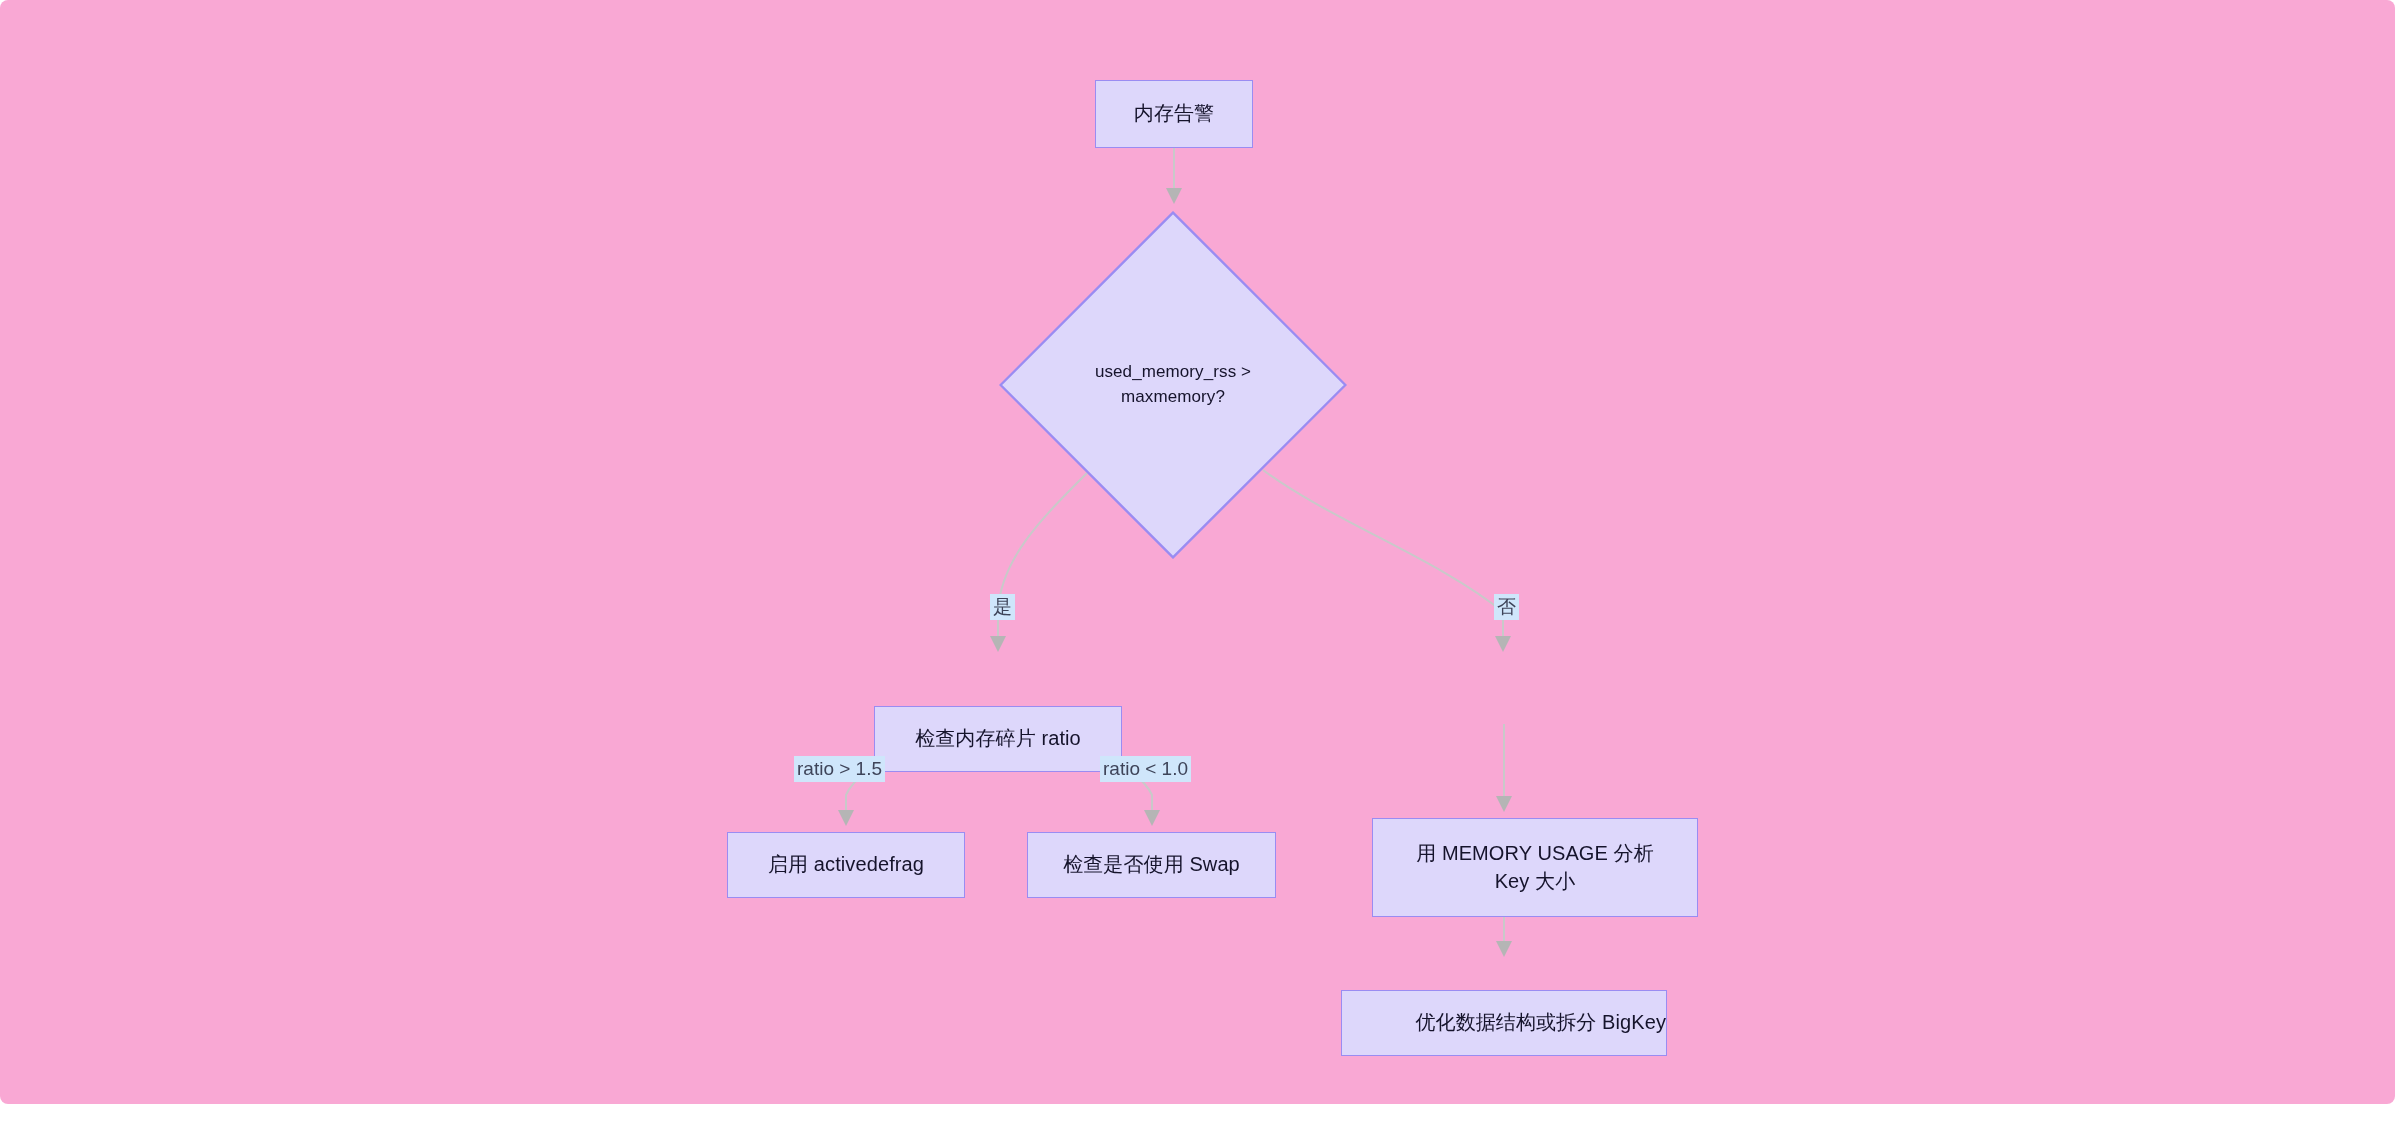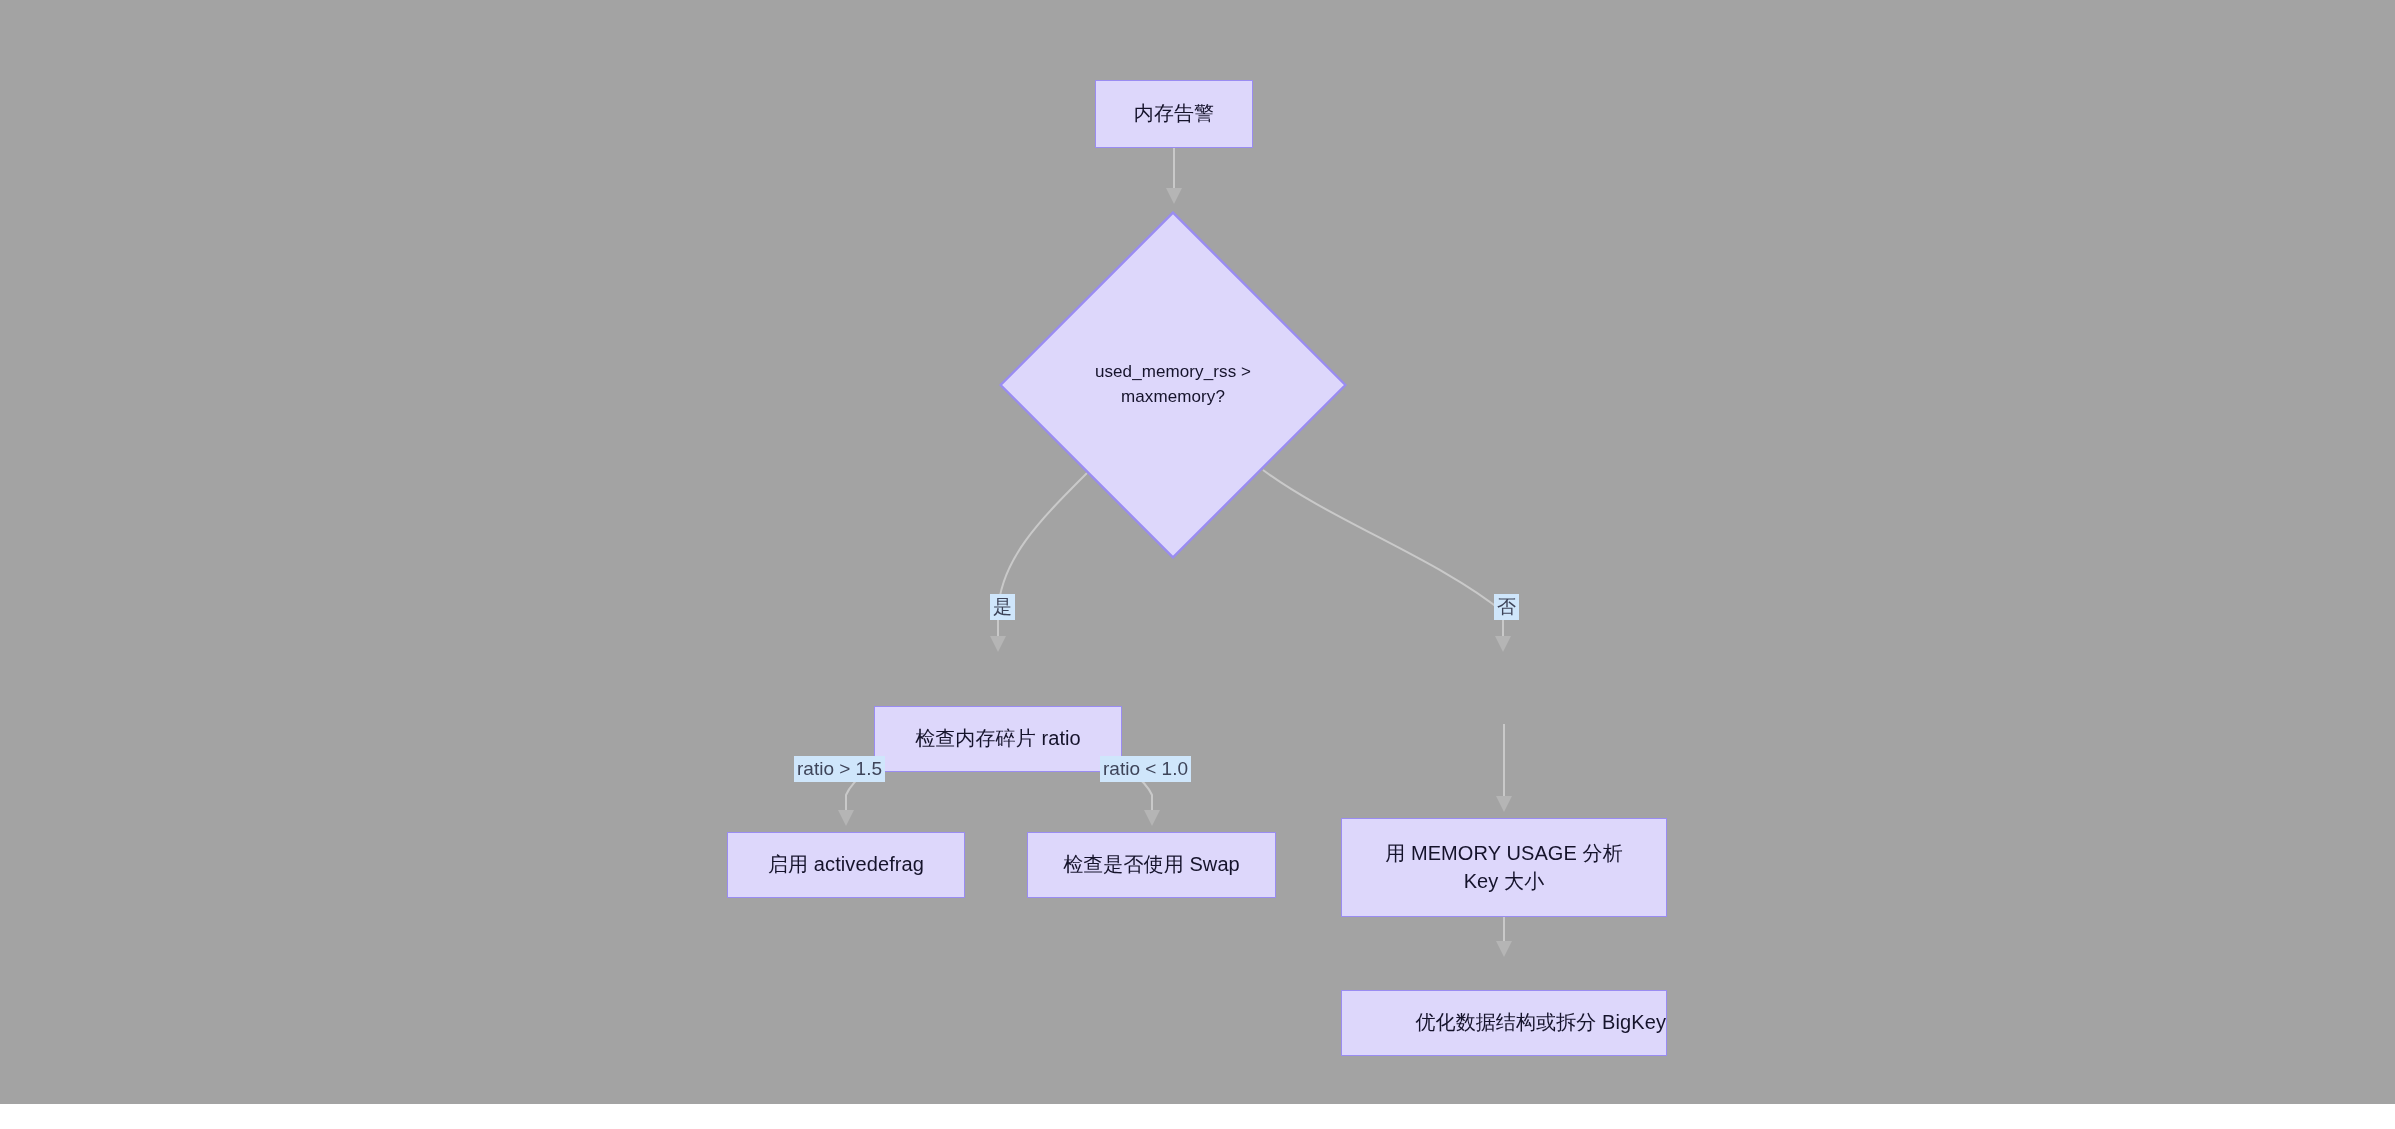--- a/index.html
+++ b/index.html
@@ -11,21 +11,22 @@
   body {
     font-family: "Liberation Sans", "DejaVu Sans", sans-serif;
     width: 2395px;
     height: 1129px;
     overflow: hidden;
   }
   #canvas {
     position: relative;
     width: 2395px;
     height: 1104px;
-    background: #a3a3a3;
+    background: #f9a8d4;
+    border-radius: 8px;
   }
   #edges {
     position: absolute;
     left: 0;
     top: 0;
     width: 2395px;
     height: 1129px;
     pointer-events: none;
   }
   .node {
@@ -124,21 +125,21 @@
 
 
   <div class="node" style="left:727px; top:832px; width:238px; height:66px;">
     <span>启用 activedefrag</span>
   </div>
 
   <div class="node" style="left:1027px; top:832px; width:249px; height:66px;">
     <span>检查是否使用 Swap</span>
   </div>
 
-  <div class="node" style="left:1341px; top:818px; width:326px; height:99px;">
+  <div class="node" style="left:1372px; top:818px; width:326px; height:99px;">
     <span>用 MEMORY USAGE 分析
 Key 大小</span>
   </div>
 
   <div class="node" style="left:1341px; top:990px; width:326px; height:66px;justify-content:flex-end;">
     <span>优化数据结构或拆分 BigKey</span>
   </div>
 
   <div class="edge-label" style="left:990px; top:594px;">
     <span>是</span>

